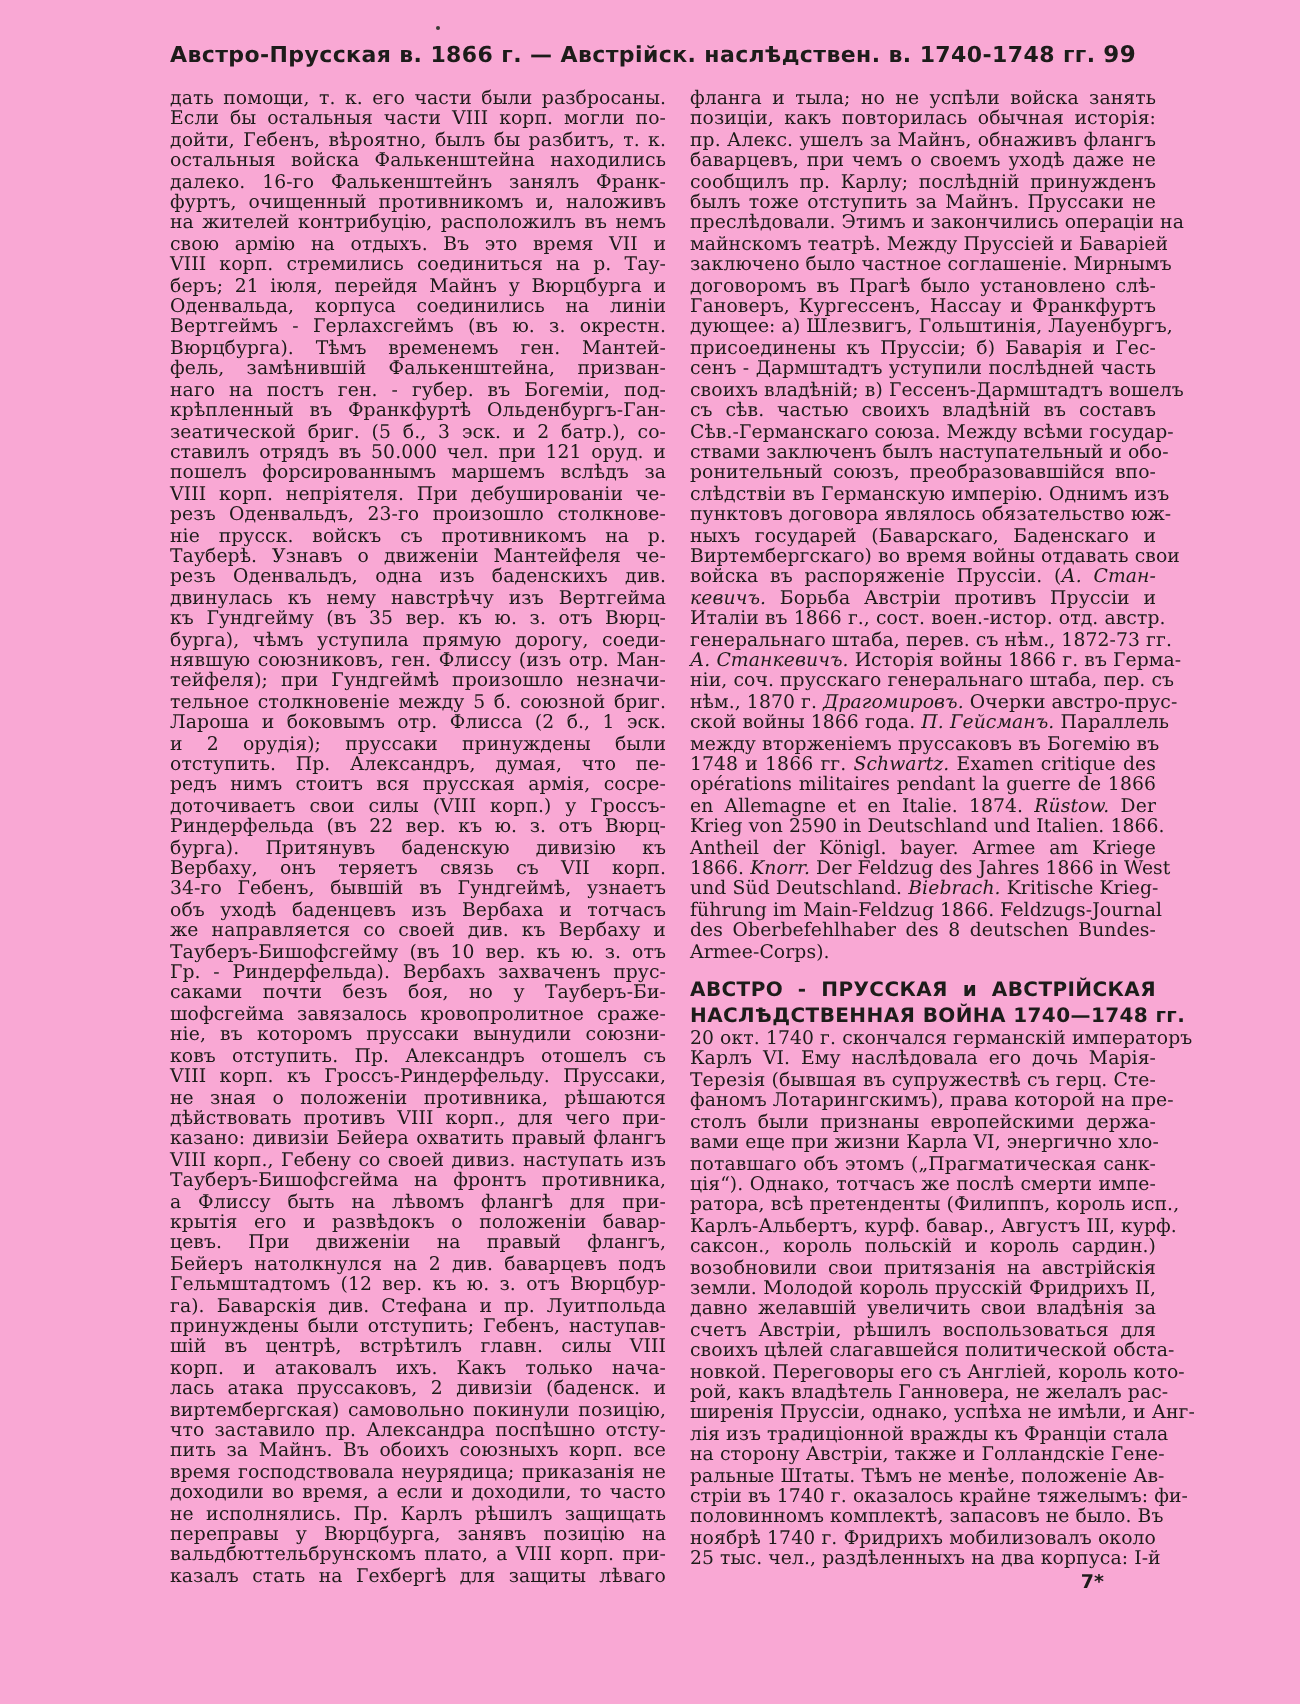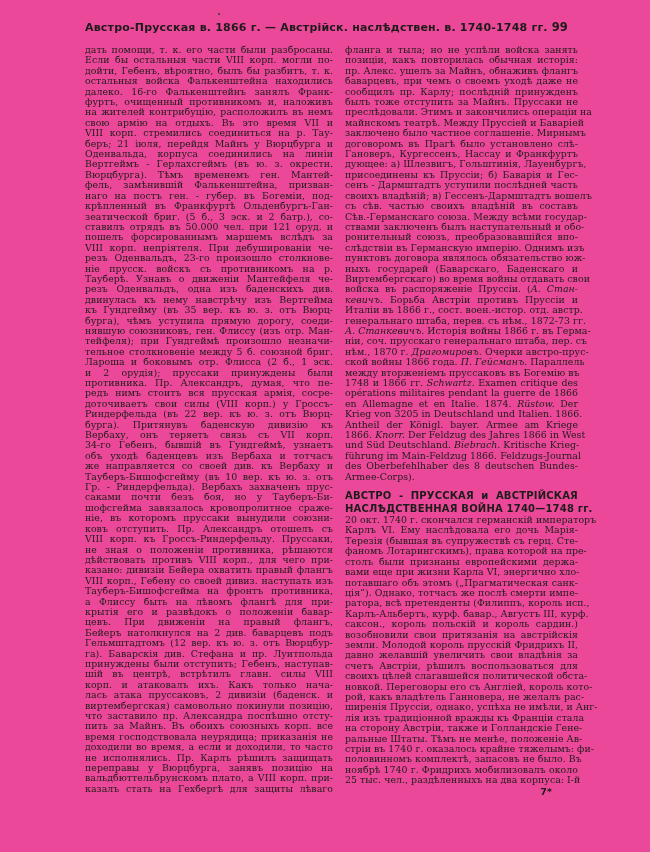--- a/index.html
+++ b/index.html
@@ -3,21 +3,21 @@
 <meta charset="utf-8">
 <style>
   html,body{margin:0;padding:0;}
   body{
     width:650px;height:852px;overflow:hidden;
     background:#f6f5f2;
     font-family:"DejaVu Serif", serif;
   }
   .page{
     position:relative;width:650px;height:852px;
-    background:#ec4899;color:#1d1c1a;
+    background:#f9a8d4;color:#1d1c1a;
   }
   
   .running-head{
     position:absolute;top:20px;left:85px;width:493px;
     display:flex;align-items:baseline;
     font-family:"DejaVu Sans", sans-serif;
     font-weight:bold;font-size:11px;line-height:14px;
     letter-spacing:.2px;white-space:nowrap;
   }
   .running-head .title{flex:1;text-align:center;}
@@ -89,21 +89,21 @@
       <div class="line">Тауберѣ. Узнавъ о движеніи Мантейфеля че-</div>
       <div class="line">резъ Оденвальдъ, одна изъ баденскихъ див.</div>
       <div class="line">двинулась къ нему навстрѣчу изъ Вертгейма</div>
       <div class="line">къ Гундгейму (въ 35 вер. къ ю. з. отъ Вюрц-</div>
       <div class="line">бурга), чѣмъ уступила прямую дорогу, соеди-</div>
       <div class="line">нявшую союзниковъ, ген. Флиссу (изъ отр. Ман-</div>
       <div class="line">тейфеля); при Гундгеймѣ произошло незначи-</div>
       <div class="line">тельное столкновеніе между 5 б. союзной бриг.</div>
       <div class="line">Лароша и боковымъ отр. Флисса (2 б., 1 эск.</div>
       <div class="line">и 2 орудія); пруссаки принуждены были</div>
-      <div class="line">противника. Пр. Александръ, думая, что пе-</div>
+      <div class="line">отступить. Пр. Александръ, думая, что пе-</div>
       <div class="line">редъ нимъ стоитъ вся прусская армія, сосре-</div>
       <div class="line">доточиваетъ свои силы (VIII корп.) у Гроссъ-</div>
       <div class="line">Риндерфельда (въ 22 вер. къ ю. з. отъ Вюрц-</div>
       <div class="line">бурга). Притянувъ баденскую дивизію къ</div>
       <div class="line">Вербаху, онъ теряетъ связь съ VII корп.</div>
       <div class="line">34-го Гебенъ, бывшій въ Гундгеймѣ, узнаетъ</div>
       <div class="line">объ уходѣ баденцевъ изъ Вербаха и тотчасъ</div>
       <div class="line">же направляется со своей див. къ Вербаху и</div>
       <div class="line">Тауберъ-Бишофсгейму (въ 10 вер. къ ю. з. отъ</div>
       <div class="line">Гр. - Риндерфельда). Вербахъ захваченъ прус-</div>
@@ -166,21 +166,21 @@
       <div class="line">Италіи въ 1866 г., сост. воен.-истор. отд. австр.</div>
       <div class="line">генеральнаго штаба, перев. съ нѣм., 1872-73 гг.</div>
       <div class="line"><i>А. Станкевичъ.</i> Исторія войны 1866 г. въ Герма-</div>
       <div class="line">ніи, соч. прусскаго генеральнаго штаба, пер. съ</div>
       <div class="line">нѣм., 1870 г. <i>Драгомировъ.</i> Очерки австро-прус-</div>
       <div class="line">ской войны 1866 года. <i>П. Гейсманъ.</i> Параллель</div>
       <div class="line">между вторженіемъ пруссаковъ въ Богемію въ</div>
       <div class="line">1748 и 1866 гг. <i>Schwartz.</i> Examen critique des</div>
       <div class="line">opérations militaires pendant la guerre de 1866</div>
       <div class="line">en Allemagne et en Italie. 1874. <i>Rüstow.</i> Der</div>
-      <div class="line">Krieg von 3205 in Deutschland und Italien. 1866.</div>
+      <div class="line">Krieg von 2590 in Deutschland und Italien. 1866.</div>
       <div class="line">Antheil der Königl. bayer. Armee am Kriege</div>
       <div class="line">1866. <i>Knorr.</i> Der Feldzug des Jahres 1866 in West</div>
       <div class="line">und Süd Deutschland. <i>Biebrach.</i> Kritische Krieg-</div>
       <div class="line">führung im Main-Feldzug 1866. Feldzugs-Journal</div>
       <div class="line">des Oberbefehlhaber des 8 deutschen Bundes-</div>
       <div class="line end">Armee-Corps).</div>
       <div class="line gap"></div>
       <div class="line heading">АВСТРО - ПРУССКАЯ и АВСТРІЙСКАЯ</div>
       <div class="line heading">НАСЛѢДСТВЕННАЯ ВОЙНА 1740—1748 гг.</div>
       <div class="line">20 окт. 1740 г. скончался германскій императоръ</div>

